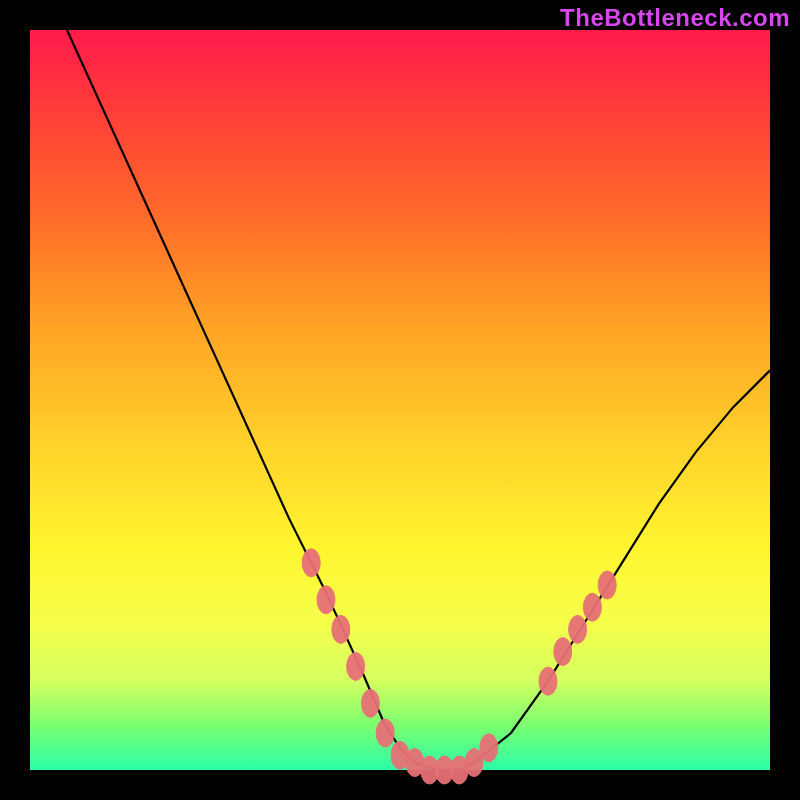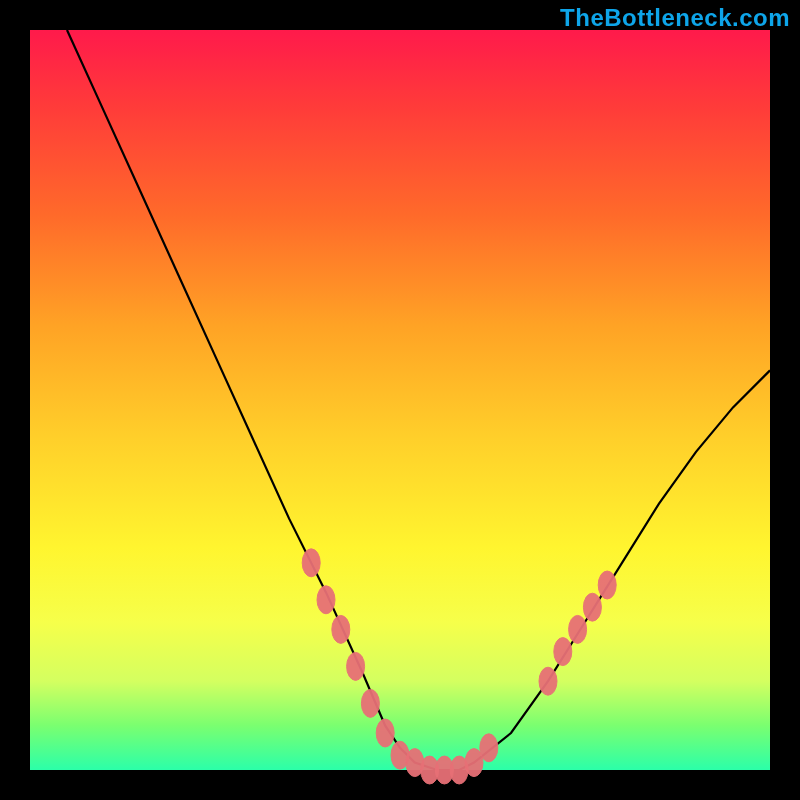--- a/index.html
+++ b/index.html
@@ -32,21 +32,21 @@
       #fff52f 70%,
       #f6ff4a 80%,
       #d4ff60 88%,
       #7aff70 94%,
       #2bffa9 100%);
   }
   .watermark {
     position: absolute;
     top: 4px;
     right: 10px;
-    color: #0ea5e9;
+    color: #d946ef;
     font-size: 24px;
     font-weight: 600;
     letter-spacing: 0.5px;
     z-index: 10;
   }
   svg.curve {
     position: absolute;
     left: 0;
     top: 0;
     width: 740px;

